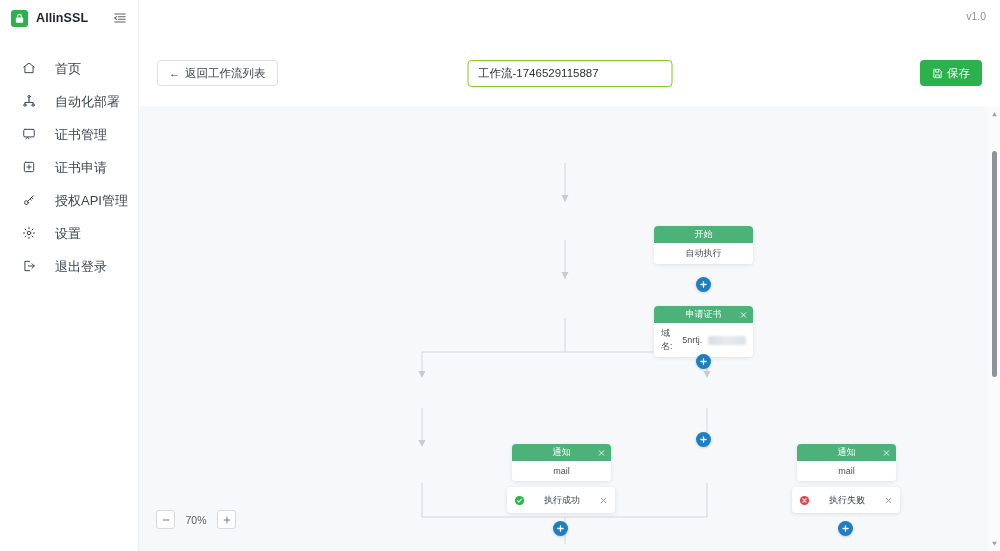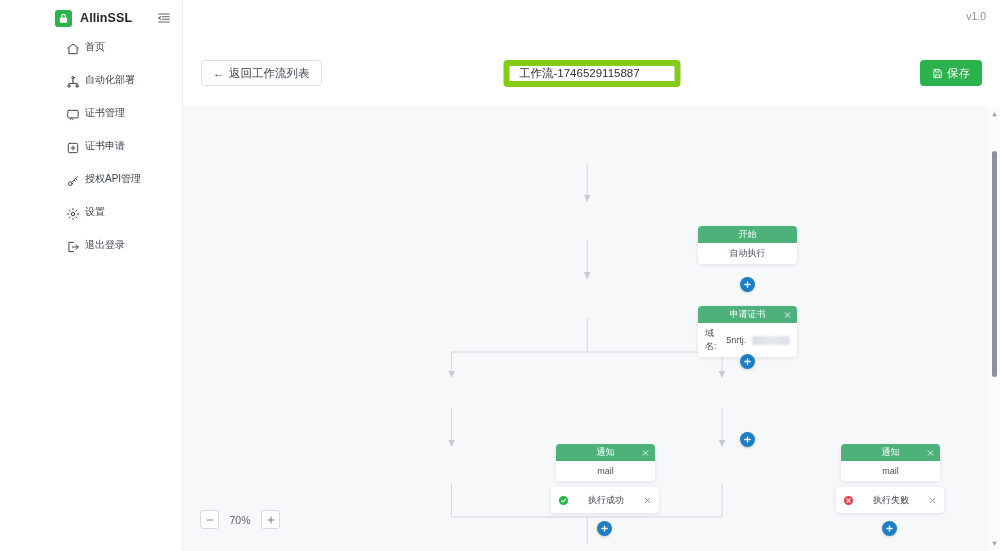--- a/index.html
+++ b/index.html
@@ -2,21 +2,21 @@
 <html><head>
 <meta charset="utf-8">
 <style>
   * { box-sizing: border-box; margin: 0; padding: 0; }
   html, body {
     width: 1000px; height: 551px;
     font-family: "Liberation Sans", "DejaVu Sans", sans-serif;
     background: #ffffff;
     overflow: hidden;
   }
-  .app { position: relative; width: 1000px; height: 551px; display: flex; padding-left: 44px; }
+  .app { position: relative; width: 1000px; height: 551px; display: flex; }
 
   
   .sidebar {
     width: 139px; height: 551px;
     background: #ffffff;
     border-right: 1px solid #eceef1;
     flex: 0 0 139px;
     position: relative;
   }
   .brand {
@@ -32,23 +32,23 @@
   .brand-logo svg { display: block; }
   .brand-name {
     font-size: 12.5px; font-weight: bold; color: #1f2329;
     letter-spacing: .1px; flex: 1;
   }
   .collapse-icon { width: 14px; height: 14px; color: #5a6169; flex: 0 0 14px; }
   .collapse-icon svg { display: block; }
 
   .nav { padding-top: 6px; }
   .nav-item {
-    display: flex; align-items: flex-start; gap: 5px;
+    display: flex; align-items: flex-end; gap: 19px;
     height: 33px; padding: 0 0 0 22px;
-    color: #3d4450; font-size: 10px;
+    color: #3d4450; font-size: 13px;
     cursor: pointer;
   }
   .nav-icon { width: 14px; height: 14px; flex: 0 0 14px; color: #3d4450; }
   .nav-icon svg { display: block; }
   .nav-label { line-height: 1; }
 
   
   .main {
     flex: 1; position: relative; height: 551px;
     background: #ffffff;
@@ -70,22 +70,22 @@
     height: 26px; padding: 0 11px;
     border: 1px solid #dcdfe6; border-radius: 4px;
     background: #fff; color: #3d4450; font-size: 11.5px;
     cursor: pointer; white-space: nowrap;
   }
   .back-arrow { font-size: 11px; line-height: 1; }
   .title-input-wrap {
     position: absolute; left: 50%; transform: translateX(-50%);
   }
   .title-input {
-    width: 177px; height: 27px;
-    border: 6px solid #84cc16; border-radius: 4px;
+    width: 205px; height: 27px;
+    border: 1px solid #84cc16; border-radius: 4px;
     background: #fff; color: #2d3139; font-size: 11.5px;
     padding: 0 10px; outline: none;
     font-family: "Liberation Sans", sans-serif;
   }
   .save-btn {
     position: absolute; right: 0;
     display: flex; align-items: center; gap: 4px;
     height: 26px; padding: 0 12px;
     border: none; border-radius: 4px;
     background: #2bb24c; color: #fff; font-size: 11.5px;

